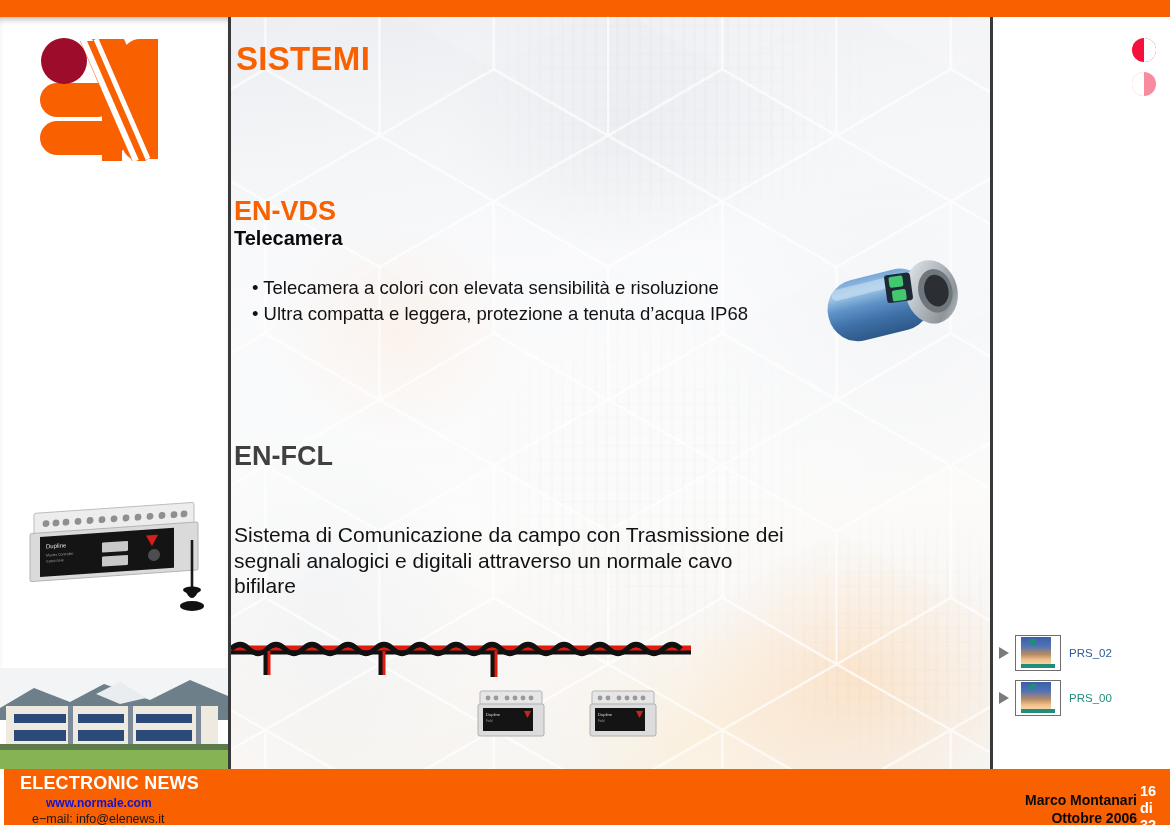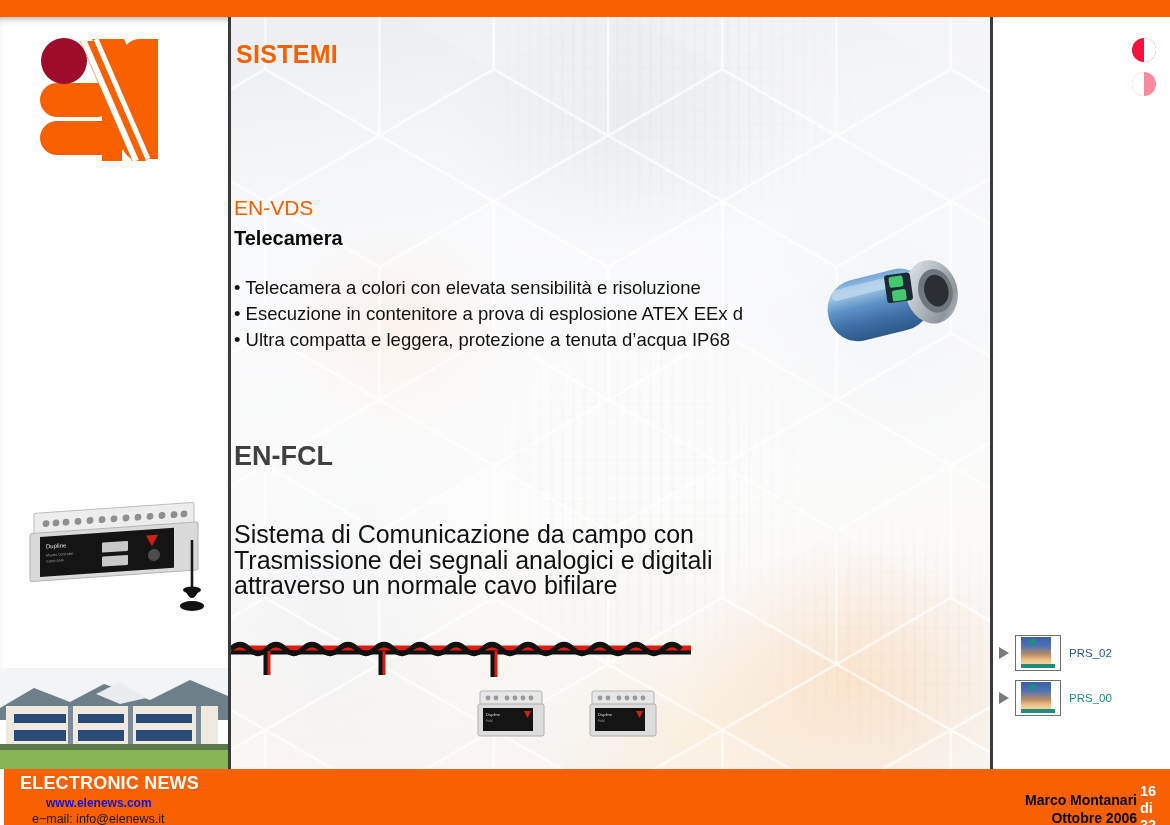--- a/index.html
+++ b/index.html
@@ -50,29 +50,29 @@
       radial-gradient(ellipse 250px 300px at 55% 62%, #000 0 35%, transparent 72%),
       radial-gradient(ellipse 210px 180px at 88% 82%, #000 0 38%, transparent 72%);
   }
   
   .bg-wash{position:absolute;inset:0;
     background:linear-gradient(180deg,rgba(255,255,255,.62) 0%,rgba(255,255,255,.74) 45%,rgba(255,255,255,.56) 100%);}
   
   .bg-hex{position:absolute;left:-80px;top:-80px;right:-80px;bottom:-80px;opacity:.9;}
 
   
-  .s-kicker{position:absolute;left:5px;top:23px;font-size:25px;font-weight:bold;color:#f96000;letter-spacing:.3px;}
+  .s-kicker{position:absolute;left:5px;top:23px;font-size:33px;font-weight:bold;color:#f96000;letter-spacing:.3px;}
   .s-title{position:absolute;left:3px;top:112px;font-size:29px;font-weight:bold;color:#050505;letter-spacing:.1px;}
-  .prodA-code{position:absolute;left:3px;top:179px;font-size:21px;font-weight:normal;color:#f96000;}
+  .prodA-code{position:absolute;left:3px;top:179px;font-size:27px;font-weight:bold;color:#f96000;}
   .prodA-sub{position:absolute;left:3px;top:210px;font-size:20px;font-weight:bold;color:#0b0b0b;}
   .prodA-list{position:absolute;left:3px;top:258px;font-size:18.5px;color:#121212;line-height:26px;}
-  .prodA-list div{white-space:nowrap;}
+  .prodA-list div{white-space:nowrap;margin-left:18px;}
   .prodB-code{position:absolute;left:3px;top:424px;font-size:27px;font-weight:bold;color:#404040;}
   .prodB-sub{position:absolute;left:3px;top:456px;font-size:20px;font-weight:bold;color:#0b0b0b;}
-  .prodB-body{position:absolute;left:3px;top:505px;width:560px;font-size:25px;color:#121212;line-height:25.5px;}
+  .prodB-body{position:absolute;left:3px;top:505px;width:560px;font-size:21px;color:#121212;line-height:25.5px;}
 
   
   .camera{position:absolute;left:590px;top:230px;width:155px;height:110px;}
 
   
   .rightpanel{position:absolute;left:993px;top:17px;width:177px;height:752px;background:#fff;}
   .navicons{position:absolute;left:1130px;top:36px;width:30px;height:72px;}
   .nav-ico{width:28px;height:28px;display:block;margin-bottom:6px;}
 
   .thumbs{position:absolute;left:995px;top:630px;width:175px;}
@@ -189,21 +189,20 @@
         <rect x="73" y="43" width="14" height="11" rx="2" fill="#43c870" transform="rotate(6 80 48)"></rect>
       </g>
     </svg>
 
     <div class="s-kicker">SISTEMI</div>
 
     <div class="prodA-code">EN-VDS</div>
     <div class="prodA-sub">Telecamera</div>
     <div class="prodA-list">
       <div>• Telecamera a colori con elevata sensibilità e risoluzione</div>
-      <div>• Esecuzione in contenitore a prova di esplosione ATEX EEx d</div>
       <div>• Ultra compatta e leggera, protezione a tenuta d’acqua IP68</div>
     </div>
 
     <div class="prodB-code">EN-FCL</div>
     <div class="prodB-body">Sistema di Comunicazione da campo con Trasmissione dei segnali analogici e digitali attraverso un normale cavo bifilare</div>
 
     <svg class="module-s1" viewBox="0 0 76 62">
       <rect x="6" y="8" width="62" height="14" rx="2" fill="#e6e6e6" stroke="#b5b5b5"></rect>
       <g fill="#9a9a9a">
           <circle cx="14" cy="15" r="2.4"></circle>
@@ -333,21 +332,21 @@
         <div class="thumb-chip" style="background:#1f8d7a"></div>
         <div class="thumb-bar" style="background:#1f8d7a"></div>
       </div>
       <div class="thumb-label" style="color:#1f8d7a">PRS_00</div>
     </div>
 
   </div>
 
   <div class="footer">
     <div class="f-brand">ELECTRONIC NEWS</div>
-    <div class="f-web">www.elenews.com</div>
+    <div class="f-web">www.normale.com</div>
     <div class="f-mail">e−mail: info@elenews.it</div>
     <div class="f-author">
       <div>Marco Montanari</div>
       <div>Ottobre 2006</div>
     </div>
     <div class="f-page">
       <div>16</div>
       <div>di</div>
       <div>32</div>
     </div>

